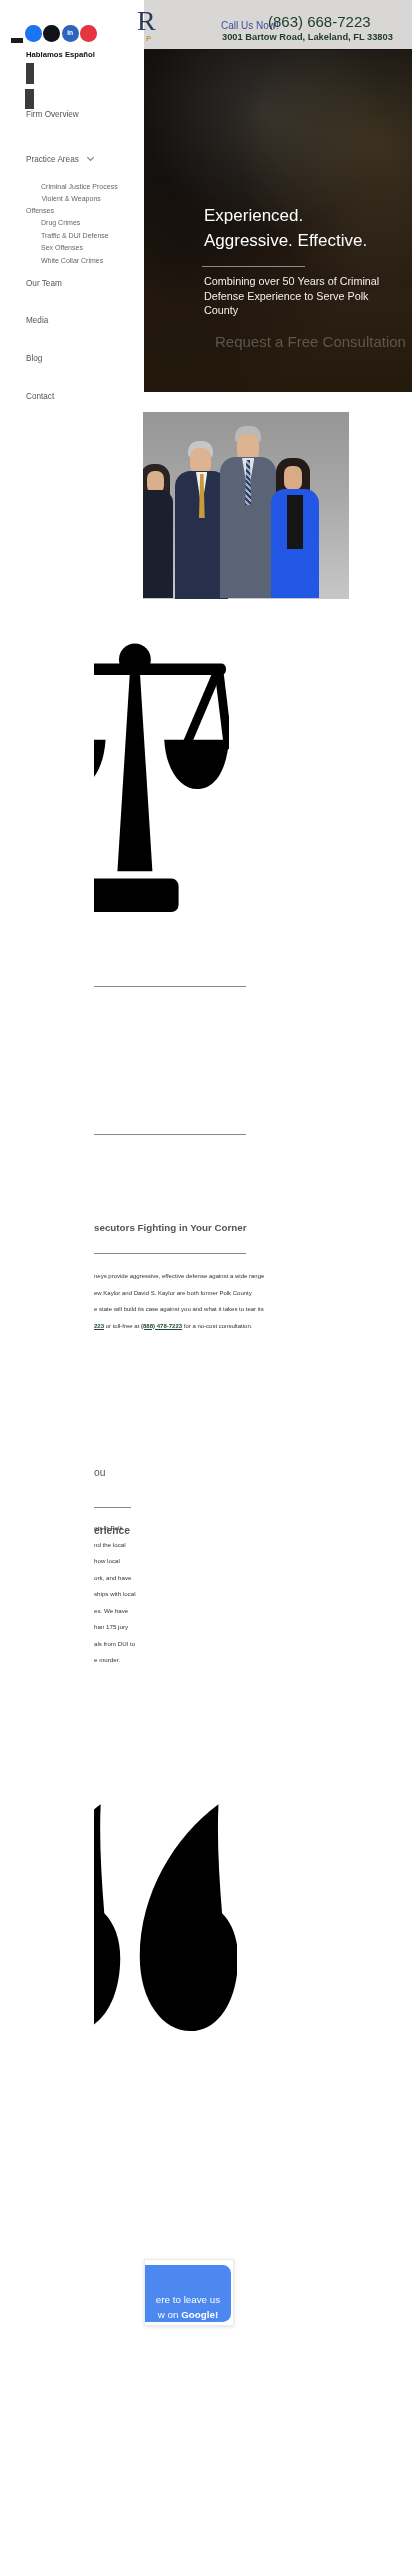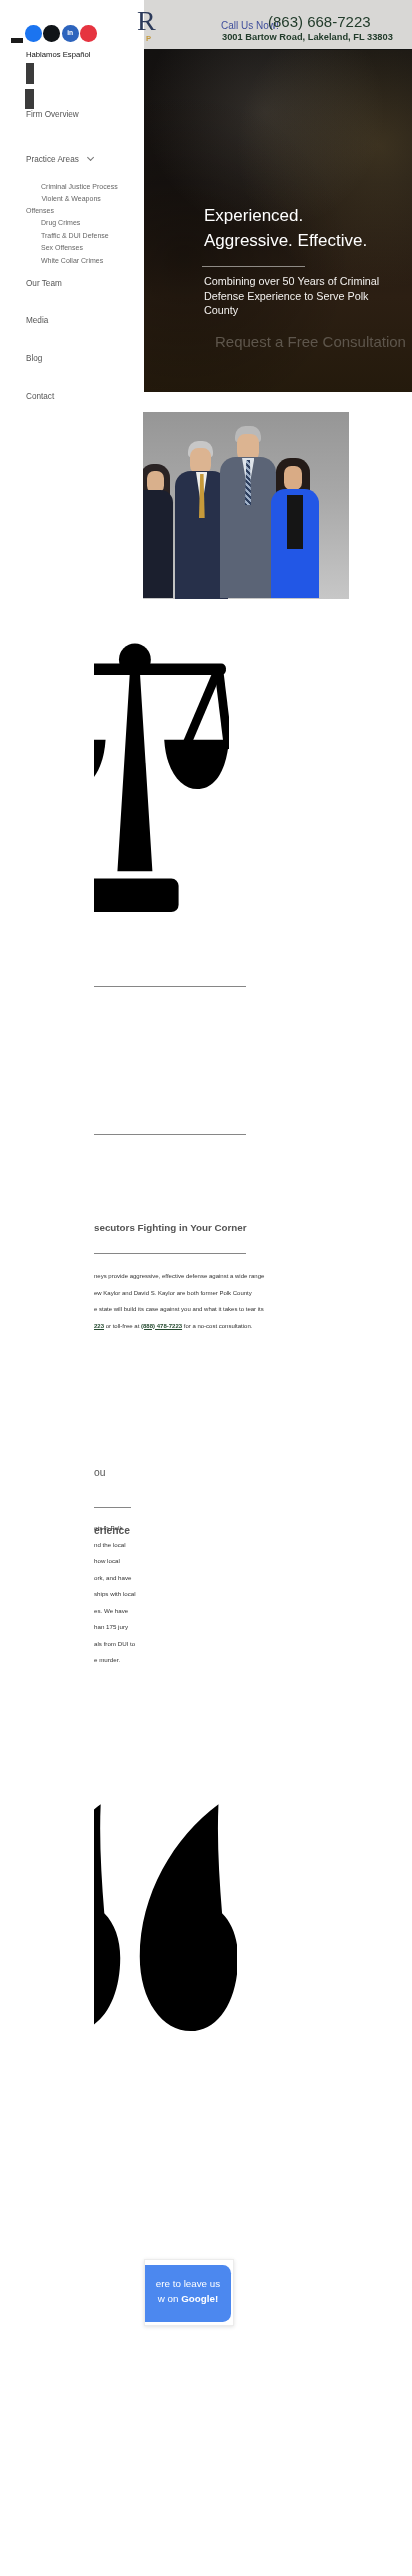--- a/index.html
+++ b/index.html
@@ -29,21 +29,21 @@
 <div class="abs" style="left:11.3px;top:38px;width:11.3px;height:4.6px;background:#1c1c1c"></div>
 
 <div class="abs circle" style="left:25px;top:25px;width:16.5px;height:16.5px;background:#1b74f0"></div>
 <div class="abs circle" style="left:43px;top:25px;width:16.5px;height:16.5px;background:#101418"></div>
 <div class="abs circle" style="left:62px;top:25px;width:16.5px;height:16.5px;background:#2d64bd;color:#fff;
             font-size:6.7px;font-weight:bold;text-align:center;line-height:16.5px">
   <span>in</span>
 </div>
 <div class="abs circle" style="left:80px;top:25px;width:16.5px;height:16.5px;background:#e63440"></div>
 
-<div class="abs nowrap" style="left:26px;top:50px;font-size:7.7px;font-weight:normal;color:#101010">Hablamos Español</div>
+<div class="abs nowrap" style="left:26px;top:50px;font-size:7.7px;font-weight:bold;color:#101010">Hablamos Español</div>
 
 <div class="abs" style="left:26px;top:63px;width:7.7px;height:20.6px;background:#3b3b3b"></div>
 <div class="abs" style="left:25px;top:89px;width:9.3px;height:19.6px;background:#3b3b3b"></div>
 
 <div class="abs navitem nowrap" style="left:26px;top:110px">Firm Overview</div>
 
 <div class="abs navitem nowrap" style="left:26px;top:155px">
   <span>Practice Areas</span>
   <span style="display:inline-block;width:4.1px;height:4.1px;border-right:1px solid #777;border-bottom:1px solid #777;
                transform:rotate(45deg);margin-left:7.2px;vertical-align:1.5px"></span>
@@ -168,19 +168,19 @@
 <div class="abs" style="left:94px;top:1804px;width:143px;height:231px;overflow:hidden">
   <svg class="abs" style="left:-72px;top:0" width="216" height="231" viewBox="0 0 420 448" xmlns="http://www.w3.org/2000/svg">
     <path d="M153,0 C66,64 0,176 0,296 C0,382 44,441 99,441 C154,441 191,380 191,299 C191,262 180,232 160,212 C154,138 150,66 153,0 Z" fill="#000"></path>
     <path d="M382,0 C295,64 229,176 229,296 C229,382 273,441 328,441 C383,441 420,380 420,299 C420,262 409,232 389,212 C383,138 379,66 382,0 Z" fill="#000"></path>
   </svg>
 </div>
 
 <div class="abs" style="left:144px;top:2259px;width:90px;height:67px;background:#fff;border:0.5px solid #ececec;
             box-shadow:0 1px 4.1px rgba(0,0,0,.12);box-sizing:border-box">
   <div class="abs gbtn" style="left:0;top:5.2px;width:86px;height:57px;cursor:pointer">
-    <div style="margin-top:11px;font-size:9.8px;line-height:15px">
+    <div style="margin-top:27px;font-size:9.8px;line-height:15px">
       <div class="nowrap">ere to leave us</div>
       <div class="nowrap"><span>w on </span><span style="font-weight:bold">Google!</span></div>
     </div>
   </div>
 </div>
 
 
 </body></html>

